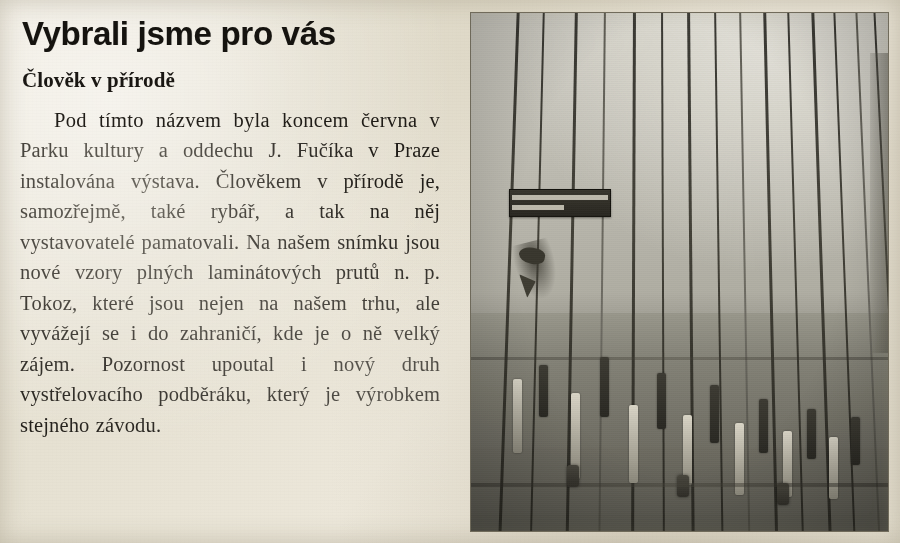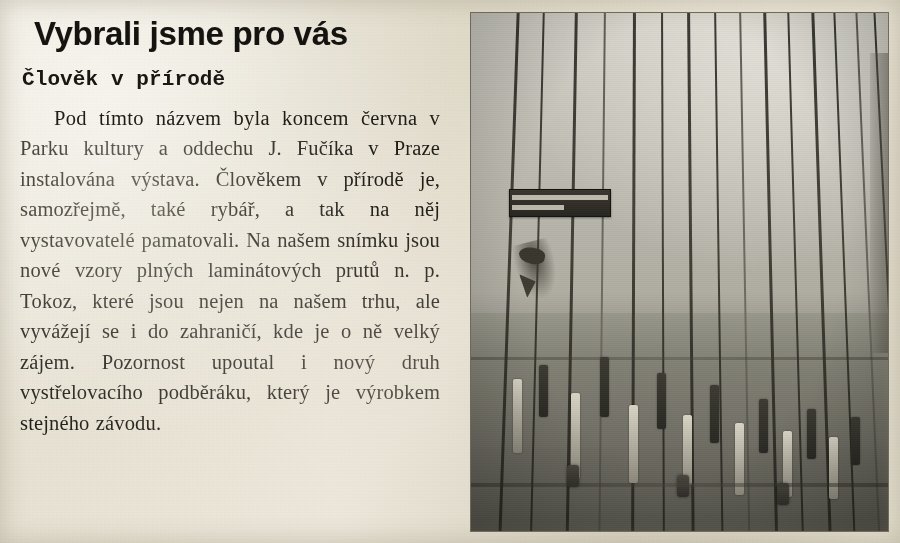--- a/index.html
+++ b/index.html
@@ -43,25 +43,25 @@
     top: 10px;
     width: 432px;
   }
   .headline {
     font-family: "Liberation Sans", sans-serif;
     font-weight: bold;
     font-size: 33px;
     line-height: 1.08;
     color: #15130f;
     letter-spacing: -0.3px;
-    margin: 6px 0 0 20px;
+    margin: 6px 0 0 8px;
     text-shadow: 0.4px 0.4px 0 rgba(0,0,0,0.18);
   }
   .subhead {
-    font-family: Liberation Mono, monospace;
+    font-family: Liberation Serif, serif;
     font-weight: bold;
     font-size: 21px;
     color: #1a1713;
     margin: 16px 0 0 8px;
     letter-spacing: 0.1px;
   }
   .body-copy {
     margin: 12px 0 0 6px;
     width: 420px;
     font-size: 20.5px;

